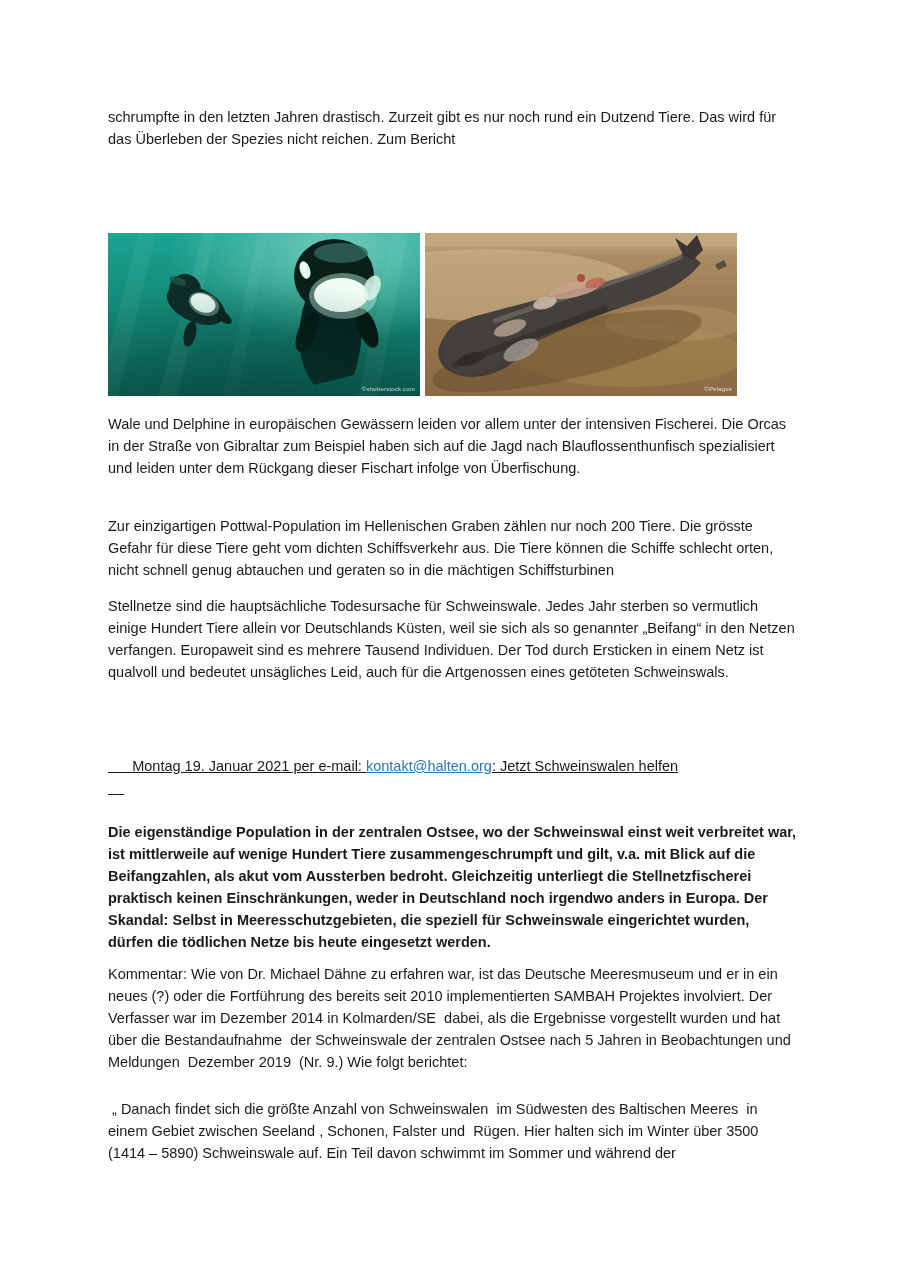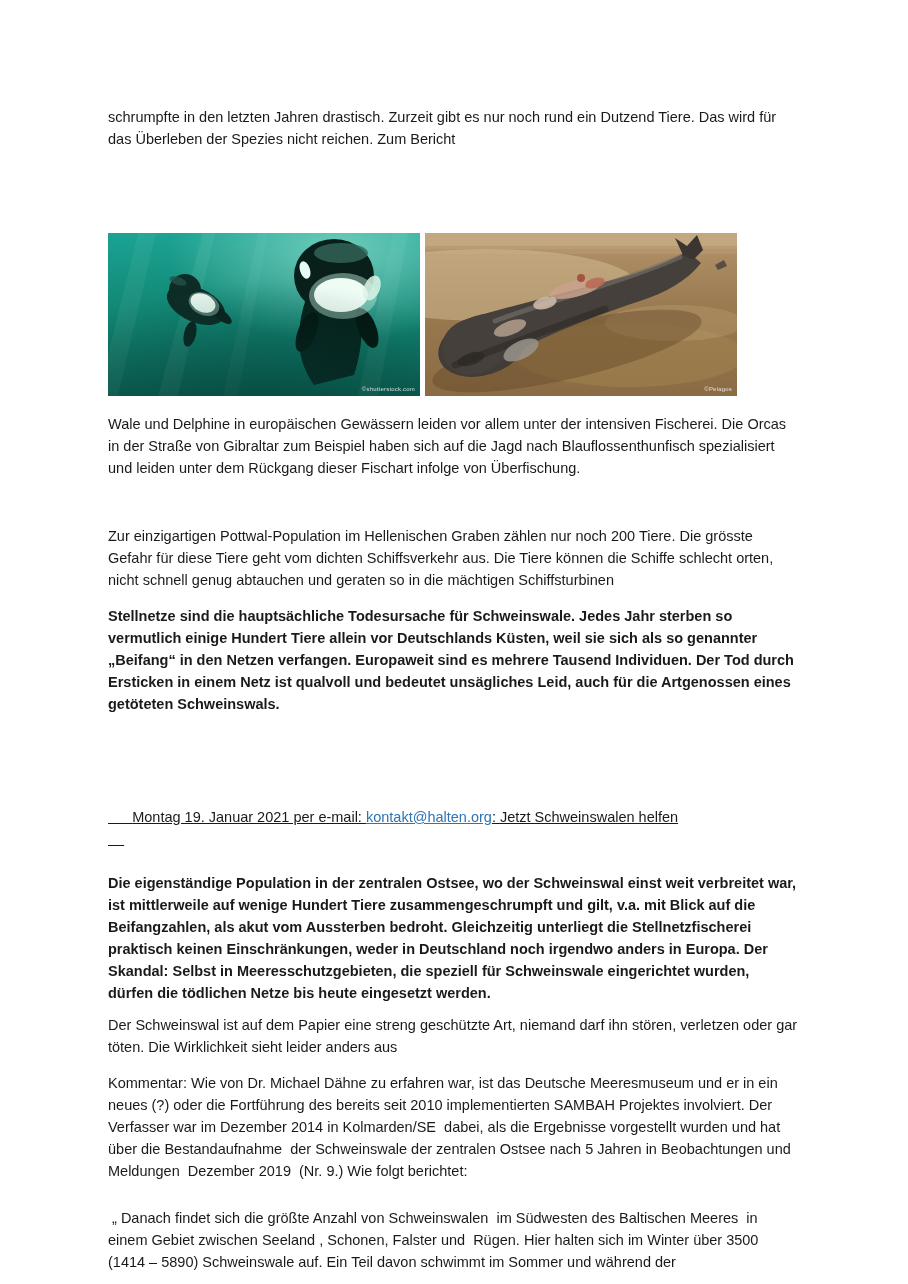--- a/index.html
+++ b/index.html
@@ -18,23 +18,23 @@
     font-size: 14.5px;
     line-height: 22px;
     color: #1a1a1a;
     overflow: hidden;
   }
   .para {
     margin: 0;
     white-space: pre-wrap;
   }
   .mb-intro   { margin-bottom: 83px; }
-  .mb-lg      { margin-bottom: 46px; }
+  .mb-lg      { margin-bottom: 36px; }
   .mb-md      { margin-bottom: 14px; }
-  .mb-xl      { margin-bottom: 47px; font-weight: bold; }
+  .mb-xl      { margin-bottom: 28px; }
   .mb-link    { margin-bottom: 11px; }
   .mb-sm      { margin-bottom: 10px; font-weight: bold; }
   .mb-quote   { margin-bottom: 25px; }
 
   .figures {
     display: flex;
     gap: 5px;
     margin-bottom: 17px;
   }
   figure.fig {
@@ -175,19 +175,18 @@
   <p class="para mb-xl">Stellnetze sind die hauptsächliche Todesursache für Schweinswale. Jedes Jahr sterben so vermutlich einige Hundert Tiere allein vor Deutschlands Küsten, weil sie sich als so genannter „Beifang“ in den Netzen verfangen. Europaweit sind es mehrere Tausend Individuen. Der Tod durch Ersticken in einem Netz ist qualvoll und bedeutet unsägliches Leid, auch für die Artgenossen eines getöteten Schweinswals.</p>
 
   <p class="para email-line mb-link">
     <span class="email-underline">
       <span>Montag 19. Januar 2021 per e-mail: </span><a class="email-link">kontakt@halten.org</a><span>: Jetzt Schweinswalen helfen</span>
     </span>
   </p>
 
   <p class="para mb-sm">Die eigenständige Population in der zentralen Ostsee, wo der Schweinswal einst weit verbreitet war, ist mittlerweile auf wenige Hundert Tiere zusammengeschrumpft und gilt, v.a. mit Blick auf die Beifangzahlen, als akut vom Aussterben bedroht. Gleichzeitig unterliegt die Stellnetzfischerei praktisch keinen Einschränkungen, weder in Deutschland noch irgendwo anders in Europa. Der Skandal: Selbst in Meeresschutzgebieten, die speziell für Schweinswale eingerichtet wurden, dürfen die tödlichen Netze bis heute eingesetzt werden.</p>
 
-  <p class="para mb-md">Der Schweinswal ist auf dem Papier eine streng geschützte Art, niemand darf ihn stören, verletzen oder gar töten. Die Wirklichkeit sieht leider anders aus</p>
 
   <p class="para mb-quote">Kommentar: Wie von Dr. Michael Dähne zu erfahren war, ist das Deutsche Meeresmuseum und er in ein neues (?) oder die Fortführung des bereits seit 2010 implementierten SAMBAH Projektes involviert. Der Verfasser war im Dezember 2014 in Kolmarden/SE  dabei, als die Ergebnisse vorgestellt wurden und hat über die Bestandaufnahme  der Schweinswale der zentralen Ostsee nach 5 Jahren in Beobachtungen und Meldungen  Dezember 2019  (Nr. 9.) Wie folgt berichtet:</p>
 
   <p class="para"> „ Danach findet sich die größte Anzahl von Schweinswalen  im Südwesten des Baltischen Meeres  in einem Gebiet zwischen Seeland , Schonen, Falster und  Rügen. Hier halten sich im Winter über 3500 (1414 – 5890) Schweinswale auf. Ein Teil davon schwimmt im Sommer und während der</p>
 
 </div>
 
 </body></html>

